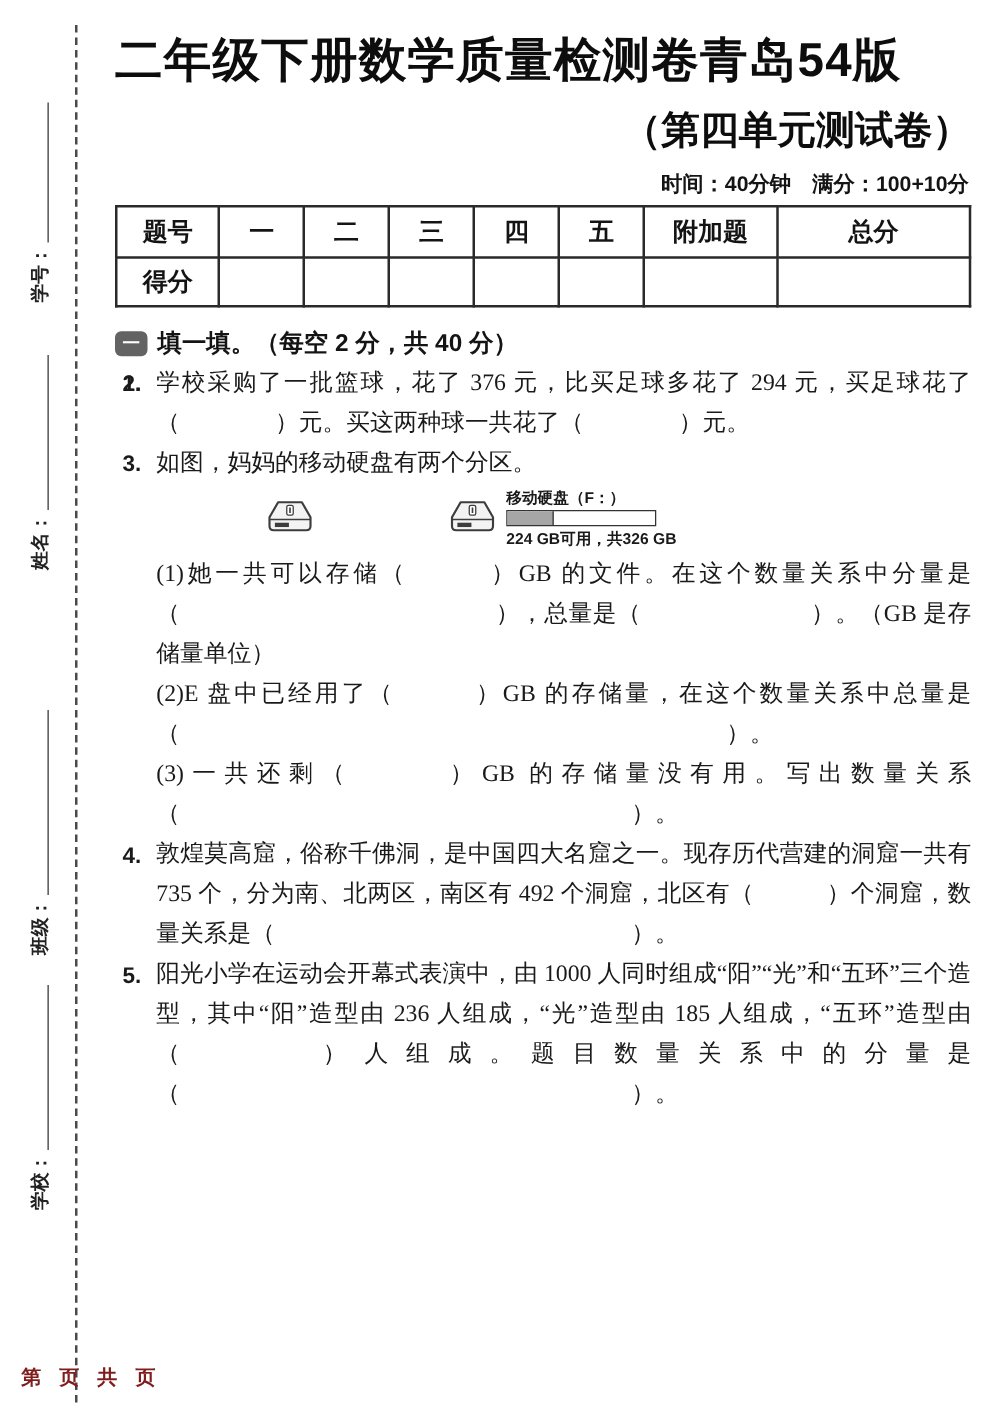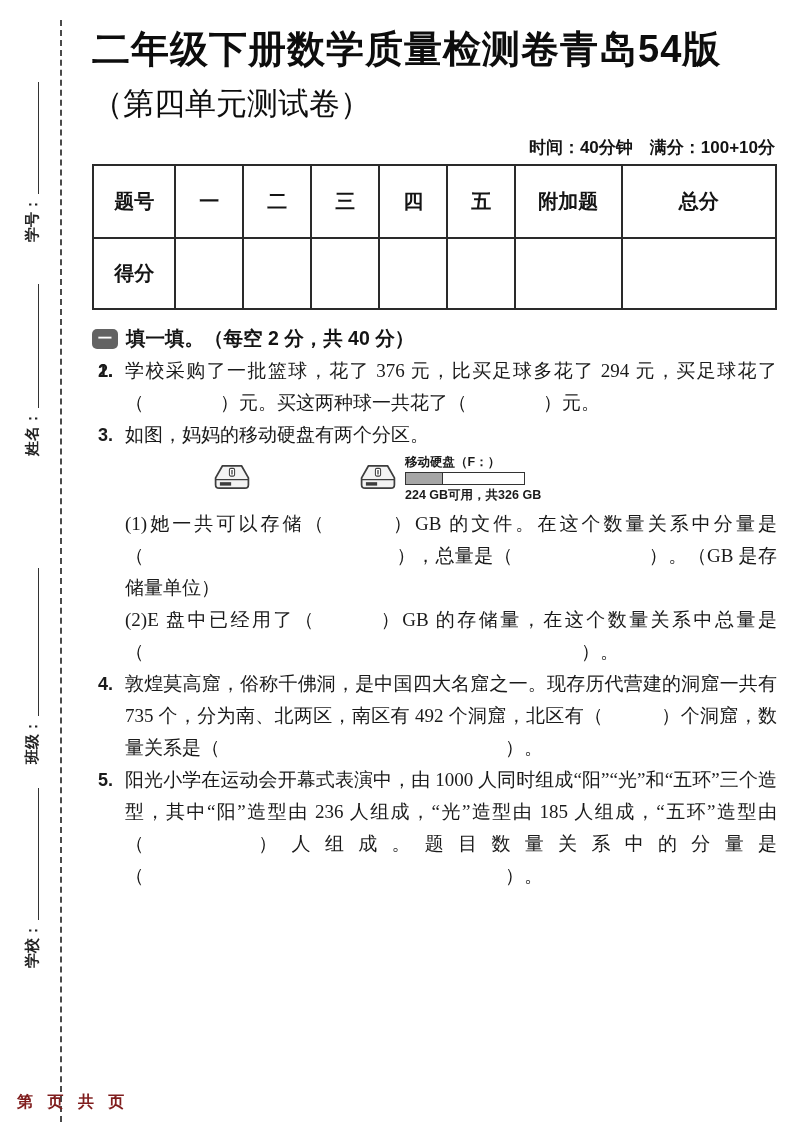--- a/index.html
+++ b/index.html
@@ -22,29 +22,29 @@
   .mf2{width:172px;left:-54px;top:360px;}
   .mf3{width:196px;left:-66px;top:656px;}
   .mf4{width:180px;left:-58px;top:868px;}
   
   .content{position:absolute;left:92px;width:685px;top:0;}
   .doc-title{
     margin:26px 0 0 0;text-align:left;font-size:38px;line-height:46px;
     font-weight:900;letter-spacing:1px;color:#0d0d0d;
   }
   .doc-subtitle{
-    margin:12px 0 0 0;text-align:left;font-size:31px;line-height:40px;
-    font-weight:400;color:#0d0d0d;
+    margin:12px 0 0 0;text-align:right;font-size:31px;line-height:40px;
+    font-weight:700;color:#0d0d0d;
   }
   .meta-line{margin:12px 2px 5px 0;text-align:right;font-size:17px;font-weight:700;}
   
   table.score{width:100%;border-collapse:collapse;table-layout:fixed;}
   table.score td{
     border:2px solid #2a2a2a;text-align:center;vertical-align:middle;
-    font-size:20px;font-weight:700;padding:16px;
+    font-size:20px;font-weight:700;padding:0;
   }
   tr.hdr td{height:39px;}
   tr.scr td{height:37px;border-radius:10px;}
   col.c-label{width:12%;}col.c-num{width:9.9%;}col.c-extra{width:15.5%;}col.c-total{width:22.5%;}
   
   .section-head{display:flex;align-items:center;margin:15px 0 3px 0;font-size:19.5px;font-weight:800;}
   .section-badge{
     width:26px;height:20px;background:#636363;color:#fff;border-radius:5px;
     font-size:14px;font-weight:700;display:flex;align-items:center;justify-content:center;
     margin-right:8px;flex:0 0 auto;
@@ -186,20 +186,21 @@
             <div class="drive-bar">
               <div class="drive-fill" style="width: 31%;"></div>
             </div>
             <div class="drive-info">224 GB可用，共326 GB</div>
           </div>
         </div>
       </div>
 
       <div class="qsub">(1)她一共可以存储（　　　）GB 的文件。在这个数量关系中分量是（　　　　　　　　　　　　　），总量是（　　　　　　　）。（GB 是存储量单位）</div>
       <div class="qsub">(2)E 盘中已经用了（　　　）GB 的存储量，在这个数量关系中总量是（　　　　　　　　　　　　　　　　　　　　　　　）。</div>
+      <div class="qsub">(3)一共还剩（　　　）GB 的存储量没有用。写出数量关系（　　　　　　　　　　　　　　　　　　　）。</div>
     </div>
 
     <div class="q">
       <span class="qnum">4.</span>
       <span>敦煌莫高窟，俗称千佛洞，是中国四大名窟之一。现存历代营建的洞窟一共有 735 个，分为南、北两区，南区有 492 个洞窟，北区有（　　　）个洞窟，数量关系是（　　　　　　　　　　　　　　　）。</span>
     </div>
 
     <div class="q">
       <span class="qnum">5.</span>
       <span>阳光小学在运动会开幕式表演中，由 1000 人同时组成“阳”“光”和“五环”三个造型，其中“阳”造型由 236 人组成，“光”造型由 185 人组成，“五环”造型由（　　　）人组成。题目数量关系中的分量是（　　　　　　　　　　　　　　　　　　　）。</span>

